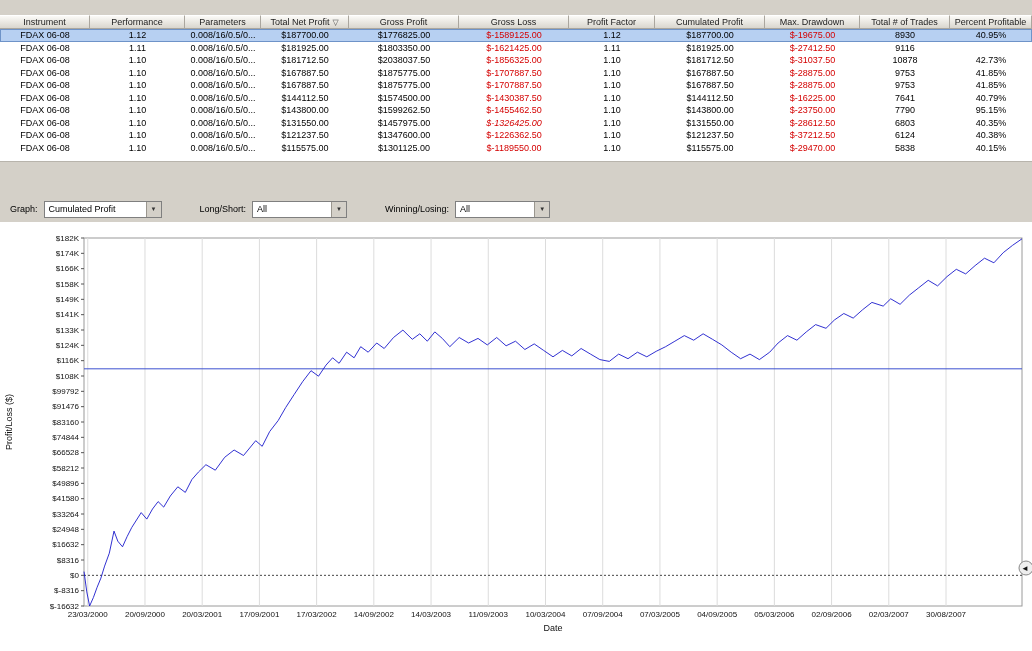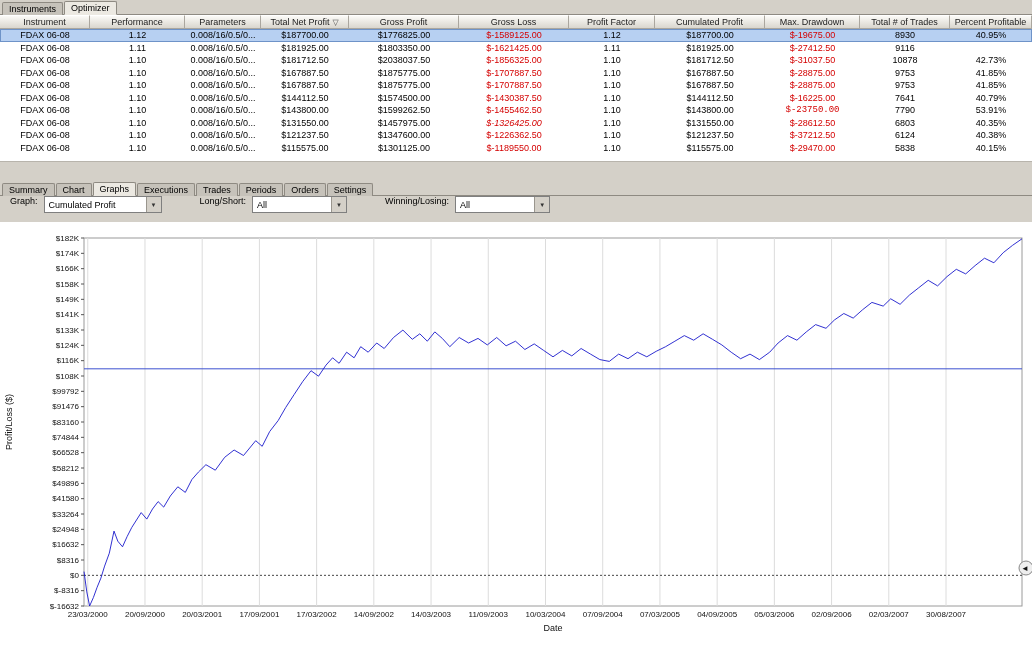--- a/index.html
+++ b/index.html
@@ -41,21 +41,21 @@
   .tr.selected { background:#b7d0f2; outline:1px solid #6e93c8; outline-offset:-1px; }
   .grid-empty { height:8px; background:#fff; border-bottom:1px solid #b8b4ac; }
   
   .bottom-panel { position:absolute; top:181px; left:0; width:1032px; height:470px; background:#d4d0c8; }
   .bottom-tabstrip {
     position:absolute; top:0; left:0; width:1032px; height:15px;
     display:flex; align-items:flex-end; padding-left:2px; border-bottom:1px solid #8e8a82;
   }
   .controls {
     position:absolute; top:15px; left:0; width:1032px; height:26px;
-    display:flex; font-size:9px;
+    display:flex; align-items:center; font-size:9px;
   }
   .ctl-label { margin-left:10px; }
   .combo {
     display:flex; align-items:center; height:17px; margin-left:6px;
     background:#fff; border:1px solid #7f7f7f; cursor:default;
   }
   .combo .combo-value { flex:1; font-size:9px; padding-left:4px; overflow:hidden; white-space:nowrap; }
   .combo .combo-btn {
     width:15px; height:15px; background:#d4d0c8; border-left:1px solid #9a968e;
     display:flex; align-items:center; justify-content:center; font-size:6px; color:#333;
@@ -65,24 +65,20 @@
   .chart-wrap { position:absolute; top:41px; left:0; width:1032px; height:429px; background:#ffffff; }
   .chart-wrap svg { display:block; }
   text.tick { font-family:"Liberation Sans",sans-serif; font-size:8px; fill:#111; }
   text.axis-label { font-family:"Liberation Sans",sans-serif; font-size:9px; fill:#111; }
 </style>
 </head>
 <body>
 
 <div class="app">
 
-  <div class="top-tabstrip" id="topTabs">
-      <div class="tab">Instruments</div>
-      <div class="tab active">Optimizer</div>
-    </div>
 
   <div class="grid">
     <div class="thead" id="gridHead">
         <div class="th" style="width: 90px;">Instrument</div>
         <div class="th" style="width: 95px;">Performance</div>
         <div class="th" style="width: 76px;">Parameters</div>
         <div class="th" style="width: 88px;">Total Net Profit<span class="sort-glyph">▽</span></div>
         <div class="th" style="width: 110px;">Gross Profit</div>
         <div class="th" style="width: 110px;">Gross Loss</div>
         <div class="th" style="width: 86px;">Profit Factor</div>
@@ -172,23 +168,23 @@
         </div>
         <div class="tr">
           <div class="td" style="width: 90px;">FDAX 06-08</div>
           <div class="td" style="width: 95px;">1.10</div>
           <div class="td" style="width: 76px;">0.008/16/0.5/0...</div>
           <div class="td" style="width: 88px;">$143800.00</div>
           <div class="td" style="width: 110px;">$1599262.50</div>
           <div class="td neg" style="width: 110px;">$-1455462.50</div>
           <div class="td" style="width: 86px;">1.10</div>
           <div class="td" style="width: 110px;">$143800.00</div>
-          <div class="td neg" style="width: 95px; font-family: Liberation Mono, monospace;">$-23750.00</div>
+          <div class="td neg" style="width: 95px;">$-23750.00</div>
           <div class="td" style="width: 90px;">7790</div>
-          <div class="td" style="width: 82px;">53.91%</div>
+          <div class="td" style="width: 82px;">95.15%</div>
         </div>
         <div class="tr">
           <div class="td" style="width: 90px;">FDAX 06-08</div>
           <div class="td" style="width: 95px;">1.10</div>
           <div class="td" style="width: 76px;">0.008/16/0.5/0...</div>
           <div class="td" style="width: 88px;">$131550.00</div>
           <div class="td" style="width: 110px;">$1457975.00</div>
           <div class="td neg" style="width: 110px; font-style: italic;">$-1326425.00</div>
           <div class="td" style="width: 86px;">1.10</div>
           <div class="td" style="width: 110px;">$131550.00</div>
@@ -220,30 +216,20 @@
           <div class="td" style="width: 110px;">$115575.00</div>
           <div class="td neg" style="width: 95px;">$-29470.00</div>
           <div class="td" style="width: 90px;">5838</div>
           <div class="td" style="width: 82px;">40.15%</div>
         </div>
       </div>
     <div class="grid-empty"></div>
   </div>
 
   <div class="bottom-panel">
-    <div class="bottom-tabstrip" id="bottomTabs">
-        <div class="tab">Summary</div>
-        <div class="tab">Chart</div>
-        <div class="tab active">Graphs</div>
-        <div class="tab">Executions</div>
-        <div class="tab">Trades</div>
-        <div class="tab">Periods</div>
-        <div class="tab">Orders</div>
-        <div class="tab">Settings</div>
-      </div>
 
     <div class="controls">
       <span class="ctl-label">Graph:</span>
       <div class="combo w130">
         <span class="combo-value">Cumulated Profit</span>
         <span class="combo-btn">▼</span>
       </div>
       <span class="ctl-label ml-ls">Long/Short:</span>
       <div class="combo w100">
         <span class="combo-value">All</span>

